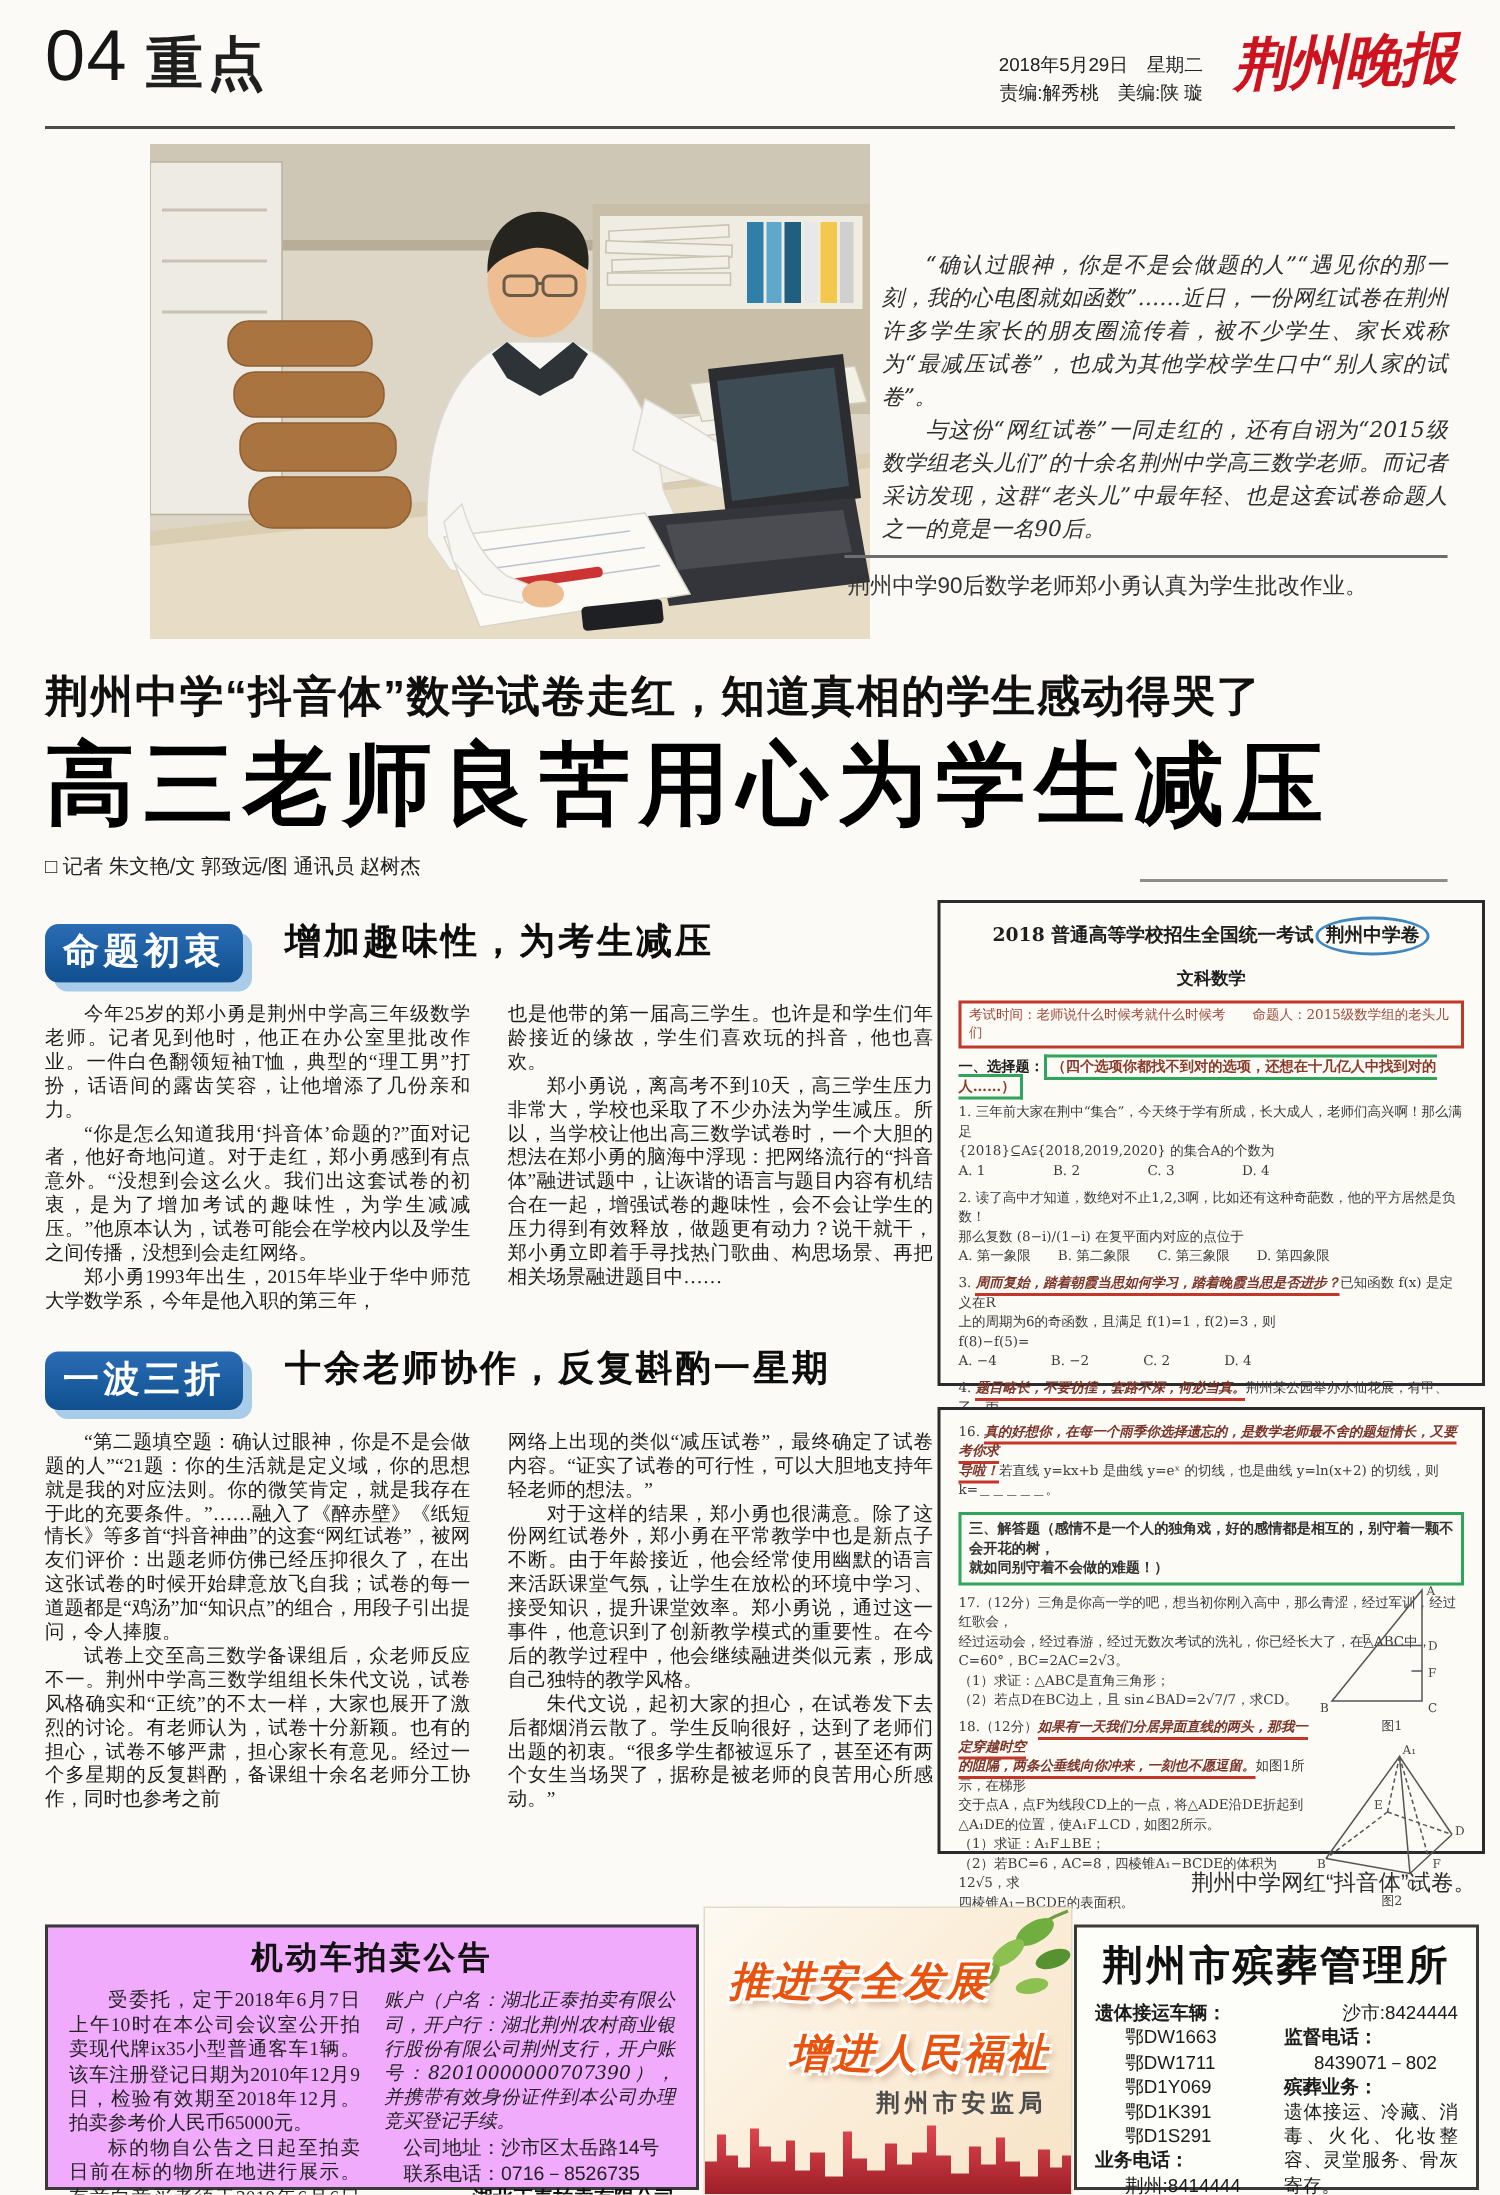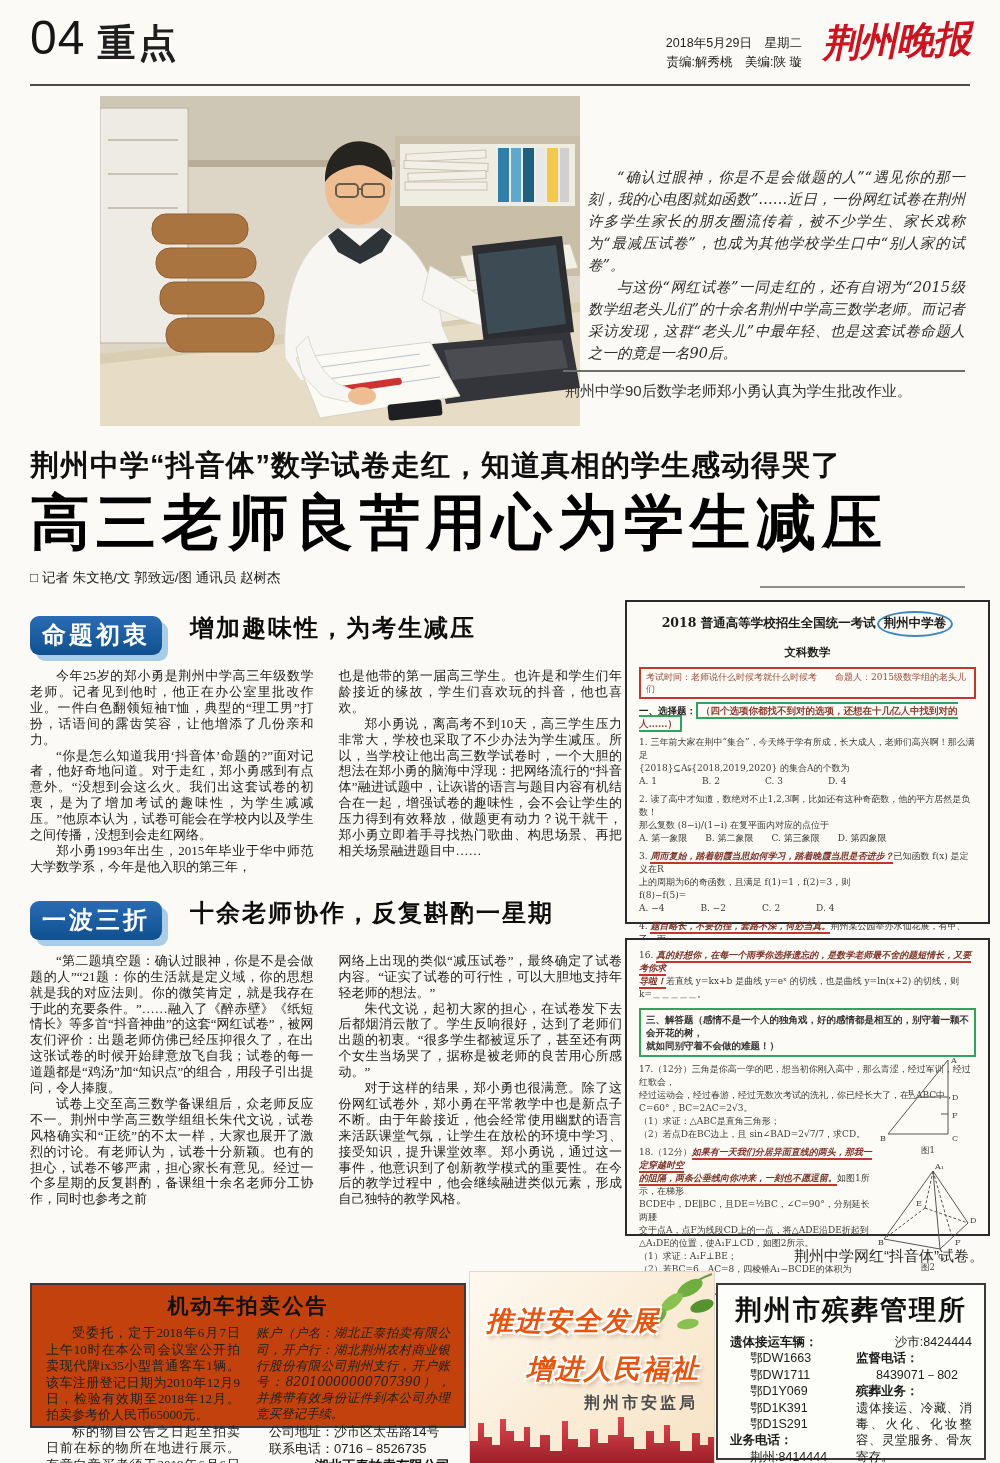--- a/index.html
+++ b/index.html
@@ -64,22 +64,22 @@
   .flavor{font-weight:700;font-style:italic;color:#7c352a;border-bottom:2px solid #c4362a;padding-bottom:.5px;}
   .part3{border:2px solid #2fa45c;padding:3px 5px;font-size:9.5px;line-height:13px;font-weight:700;color:#333;margin:7px 0 6px;}
   .narrow{width:238px;}
   .figs{position:absolute;right:10px;top:112px;width:100px;text-align:center;}
   .figs svg{display:block;margin:0 auto;}
   .fig-cap{font-size:8.5px;color:#444;margin:1px 0 4px;}
   .exam-caption{margin-top:9px;text-align:right;padding-right:6px;
       font:15px/1.4 "Liberation Sans",sans-serif;color:#2c2c2c;}
 
   
-  .auction{position:absolute;left:30px;top:1283px;width:436px;height:145px;border:2px solid #3a3a3a;
-      background:#c2410c;padding:6px 14px;box-sizing:border-box;}
+  .auction{position:absolute;left:30px;top:1283px;width:436px;height:177px;border:2px solid #3a3a3a;
+      background:#f0abfc;padding:6px 14px;box-sizing:border-box;}
   .auction-title{text-align:center;font:700 21px/1.3 "Liberation Sans",sans-serif;letter-spacing:2px;margin:1px 0 6px;color:#111;}
   .auction-cols{display:flex;gap:16px;}
   .a-col{width:194px;}
   .a-col .song{margin:0;font:13px/16.4px "Liberation Serif",serif;text-align:justify;text-indent:2em;color:#222;}
   .acct{margin:0;font:italic 12.5px/16.2px "DejaVu Serif",serif;text-align:justify;color:#222;}
   .a-line{font:13px/17px "Liberation Sans",sans-serif;text-indent:1em;color:#222;}
   .a-sign{font:700 13.5px/17px "Liberation Sans",sans-serif;text-align:right;color:#111;}
 
   .safety{position:absolute;left:469px;top:1271px;width:244px;height:191px;overflow:hidden;
       background:linear-gradient(135deg,#fdf9f1 0%,#fbeeda 45%,#f7e3c6 100%);border:1px solid #e4d9c6;}
@@ -224,22 +224,22 @@
       <span class="badge" data-interactable="false">一波三折</span>
       <span class="section-title" data-interactable="false">十余老师协作，反复斟酌一星期</span>
     </div>
     <div class="cols" data-interactable="false">
       <div class="col" data-interactable="false">
         <p data-interactable="false">“第二题填空题：确认过眼神，你是不是会做题的人”“21题：你的生活就是定义域，你的思想就是我的对应法则。你的微笑肯定，就是我存在于此的充要条件。”……融入了《醉赤壁》《纸短情长》等多首“抖音神曲”的这套“网红试卷”，被网友们评价：出题老师仿佛已经压抑很久了，在出这张试卷的时候开始肆意放飞自我；试卷的每一道题都是“鸡汤”加“知识点”的组合，用段子引出提问，令人捧腹。</p>
         <p data-interactable="false">试卷上交至高三数学备课组后，众老师反应不一。荆州中学高三数学组组长朱代文说，试卷风格确实和“正统”的不太一样，大家也展开了激烈的讨论。有老师认为，试卷十分新颖。也有的担心，试卷不够严肃，担心家长有意见。经过一个多星期的反复斟酌，备课组十余名老师分工协作，同时也参考之前</p>
       </div>
       <div class="col" data-interactable="false">
         <p class="cont" data-interactable="false">网络上出现的类似“减压试卷”，最终确定了试卷内容。“证实了试卷的可行性，可以大胆地支持年轻老师的想法。”</p>
+        <p data-interactable="false">对于这样的结果，郑小勇也很满意。除了这份网红试卷外，郑小勇在平常教学中也是新点子不断。由于年龄接近，他会经常使用幽默的语言来活跃课堂气氛，让学生在放松的环境中学习、接受知识，提升课堂效率。郑小勇说，通过这一事件，他意识到了创新教学模式的重要性。在今后的教学过程中，他会继续融进类似元素，形成自己独特的教学风格。</p>
         <p data-interactable="false">朱代文说，起初大家的担心，在试卷发下去后都烟消云散了。学生反响很好，达到了老师们出题的初衷。“很多学生都被逗乐了，甚至还有两个女生当场哭了，据称是被老师的良苦用心所感动。”</p>
-        <p data-interactable="false">对于这样的结果，郑小勇也很满意。除了这份网红试卷外，郑小勇在平常教学中也是新点子不断。由于年龄接近，他会经常使用幽默的语言来活跃课堂气氛，让学生在放松的环境中学习、接受知识，提升课堂效率。郑小勇说，通过这一事件，他意识到了创新教学模式的重要性。在今后的教学过程中，他会继续融进类似元素，形成自己独特的教学风格。</p>
       </div>
     </div>
   </div>
 
 </div>
 
 <div class="exam-col" data-interactable="false">
 
   <div class="paper paper1" data-interactable="false">
     <div class="p-title" data-interactable="false">
@@ -287,21 +287,20 @@
     <div class="q" data-interactable="false">
       <div data-interactable="false">17.（12分）三角是你高一学的吧，想当初你刚入高中，那么青涩，经过军训，经过红歌会，</div>
       <div data-interactable="false">经过运动会，经过春游，经过无数次考试的洗礼，你已经长大了，在△ABC中，</div>
       <div class="narrow" data-interactable="false">C=60°，BC=2AC=2√3。</div>
       <div class="narrow" data-interactable="false">（1）求证：△ABC是直角三角形；</div>
       <div class="narrow" data-interactable="false">（2）若点D在BC边上，且 sin∠BAD=2√7/7，求CD。</div>
     </div>
     <div class="q" data-interactable="false">
       <div class="narrow" data-interactable="false"><span data-interactable="false">18.（12分）</span><span class="flavor" data-interactable="false">如果有一天我们分居异面直线的两头，那我一定穿越时空</span></div>
       <div class="narrow" data-interactable="false"><span class="flavor" data-interactable="false">的阻隔，两条公垂线向你冲来，一刻也不愿逗留。</span><span data-interactable="false">如图1所示，在梯形</span></div>
-      <div class="narrow" data-interactable="false">BCDE中，DE∥BC，且DE=½BC，∠C=90°，分别延长两腰</div>
       <div class="narrow" data-interactable="false">交于点A，点F为线段CD上的一点，将△ADE沿DE折起到</div>
       <div class="narrow" data-interactable="false">△A₁DE的位置，使A₁F⊥CD，如图2所示。</div>
       <div class="narrow" data-interactable="false">（1）求证：A₁F⊥BE；</div>
       <div class="narrow" data-interactable="false">（2）若BC=6，AC=8，四棱锥A₁−BCDE的体积为12√5，求</div>
       <div class="narrow" data-interactable="false">四棱锥A₁−BCDE的表面积。</div>
     </div>
 
     <div class="figs" data-interactable="false">
       <svg viewBox="0 0 100 92" width="100" height="92" data-interactable="false">
         <g stroke="#555" stroke-width="1" fill="none">

